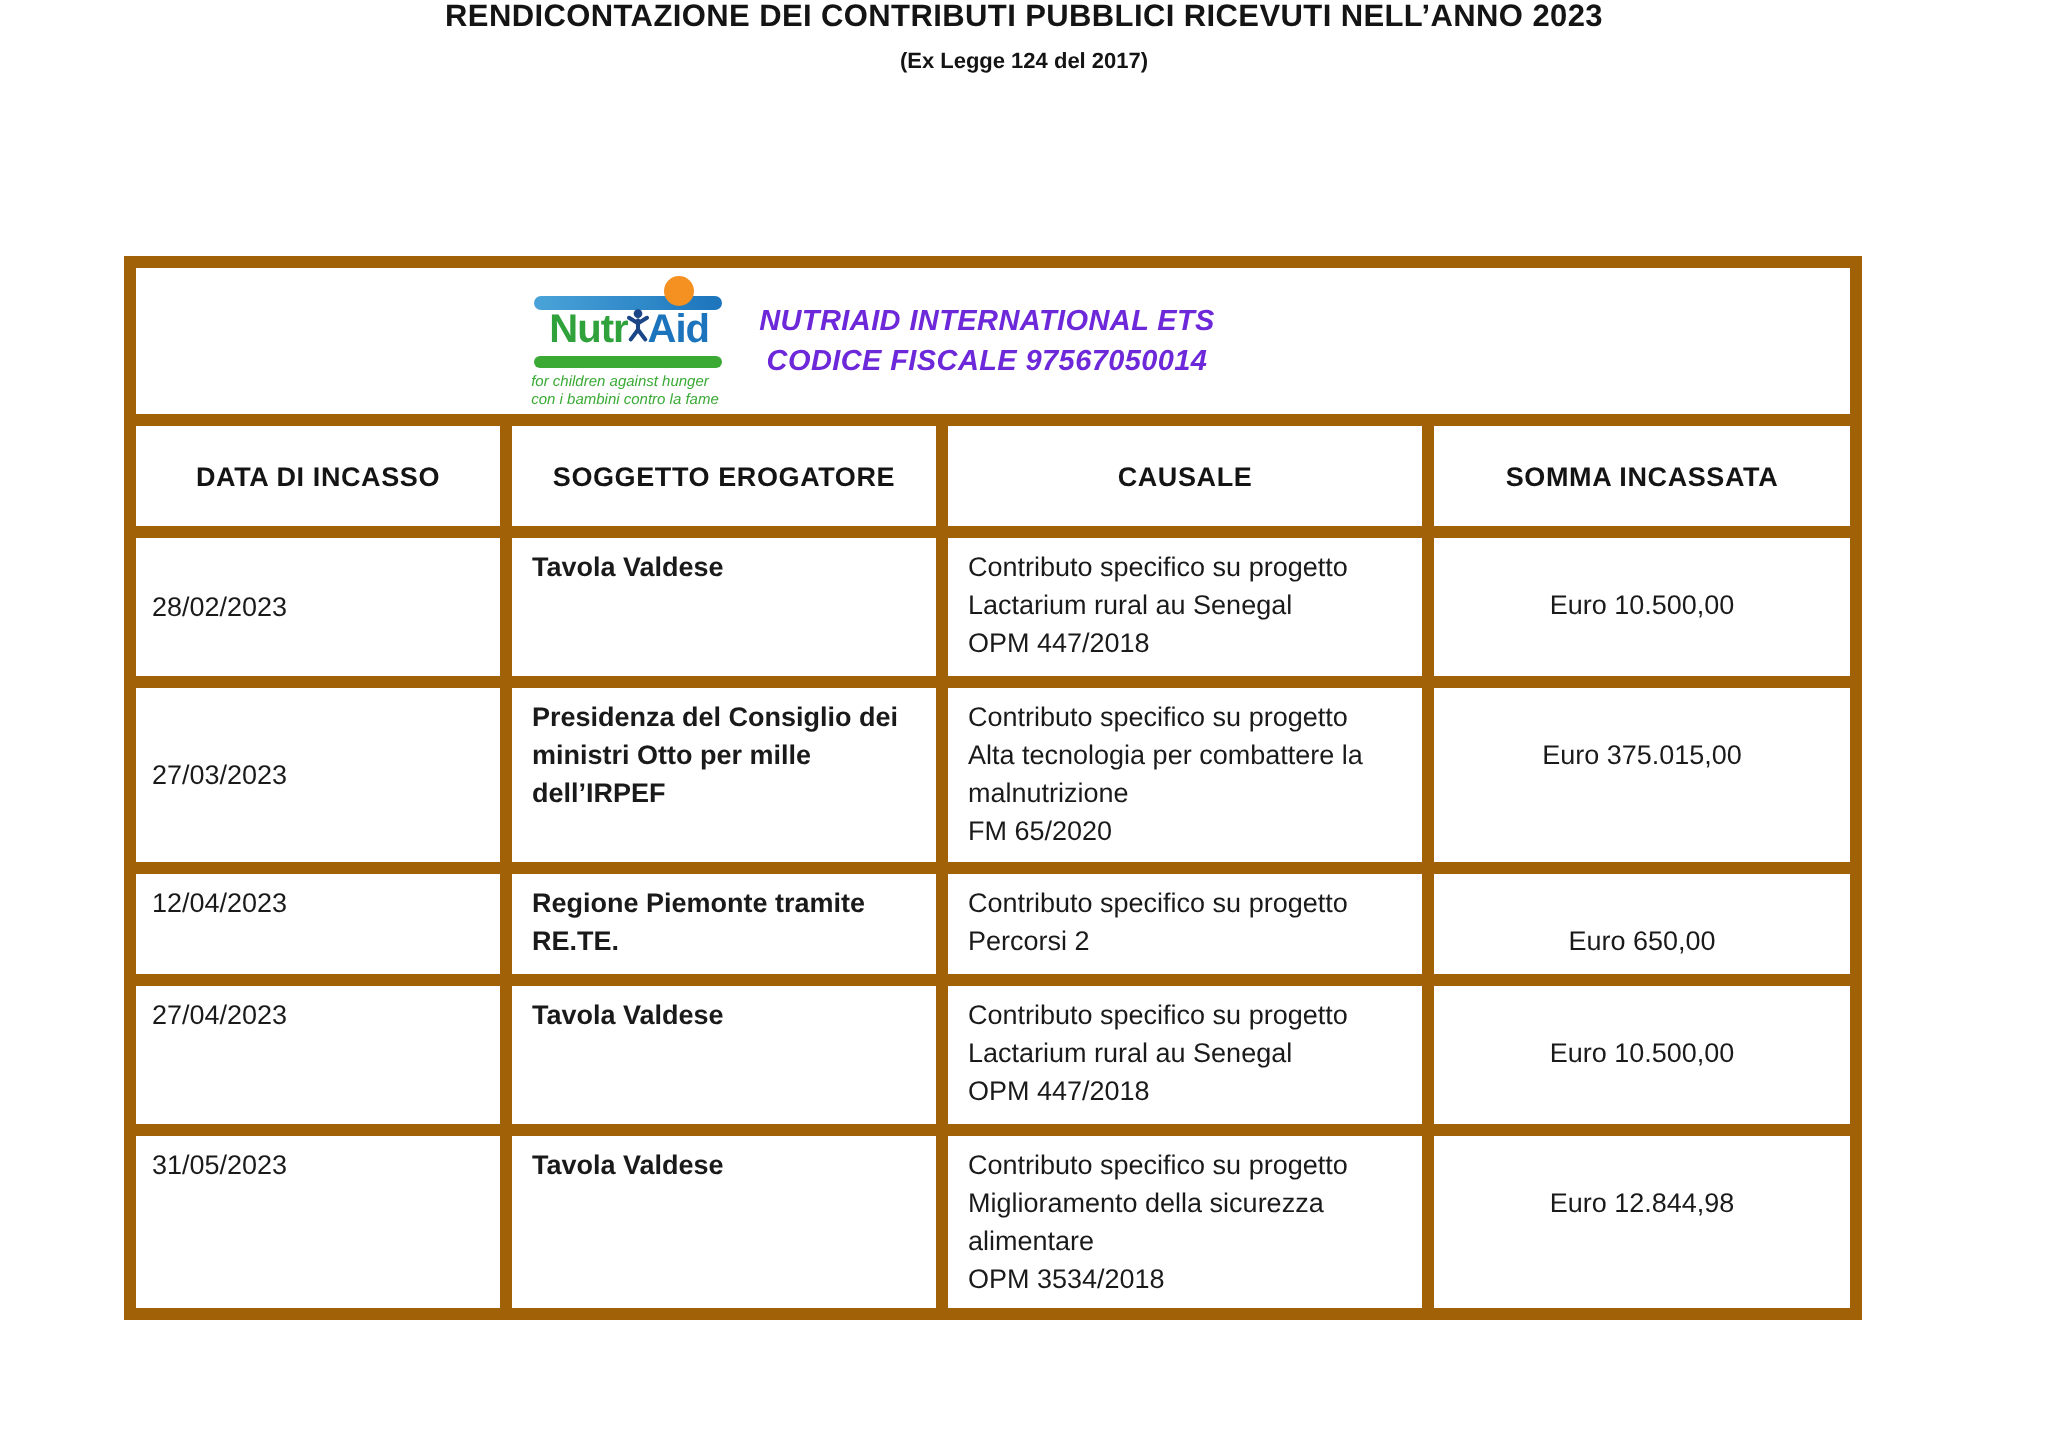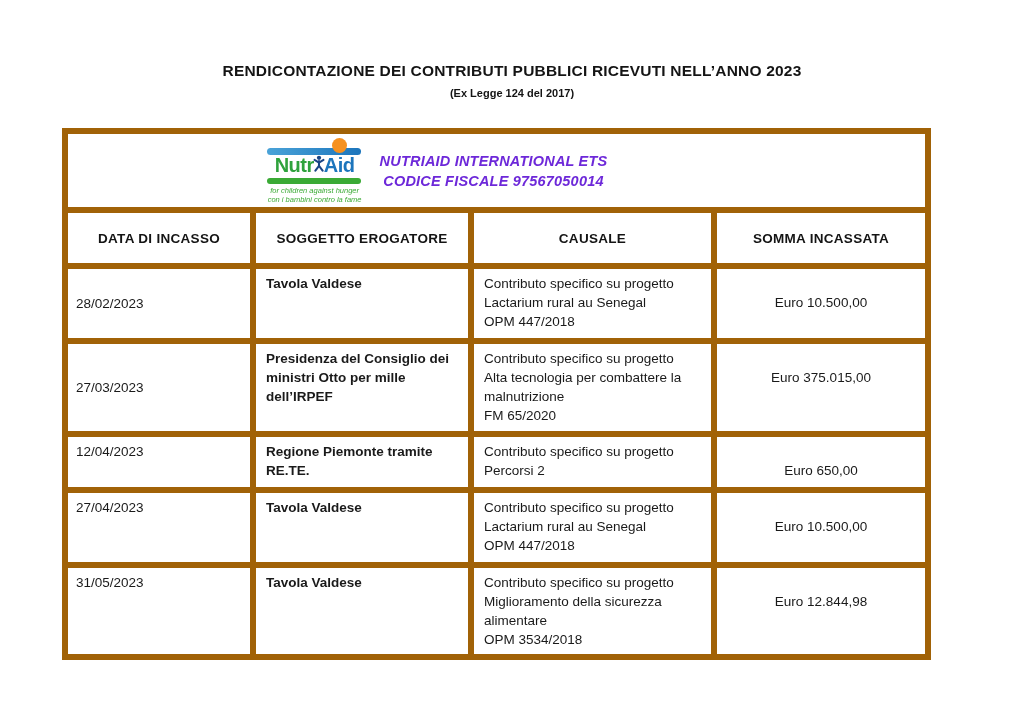--- a/index.html
+++ b/index.html
@@ -8,21 +8,20 @@
     position: relative;
     width: 1024px;
     height: 724px;
     margin: 0 auto;
     background: #ffffff;
     font-family: "Liberation Sans", sans-serif;
     color: #1a1a1a;
     overflow: hidden;
   }
   .doc-title {
-    margin-top: 62px;
     text-align: center;
     font-weight: bold;
     color: #141414;
   }
   .doc-title .t1 { font-size: 15.5px; letter-spacing: 0.2px; }
   .doc-title .t2 { font-size: 11px; margin-top: 7px; }
 
   table.report {
     position: absolute;
     left: 62px;
@@ -75,21 +74,21 @@
   .logo .word-blue { color: #1c75bc; }
   .logo .person { display: inline-block; vertical-align: baseline; margin: 0 -1px; }
   .logo .bar-bottom {
     position: absolute; left: 1px; top: 40px;
     width: 94px; height: 6px; border-radius: 3px;
     background: #3aaa35;
   }
   .logo .tagline {
     position: absolute; left: 0; top: 48px; width: 98px;
     font-size: 7.5px; line-height: 9px; font-style: italic;
-    color: #3aaa35; text-align: center; white-space: nowrap;
+    color: #3aaa35; white-space: nowrap;
   }
   .org-names {
     text-align: center;
     font-weight: bold;
     font-style: italic;
     color: #6d28d9;
     font-size: 14.5px;
     line-height: 20px;
     letter-spacing: 0.2px;
   }

